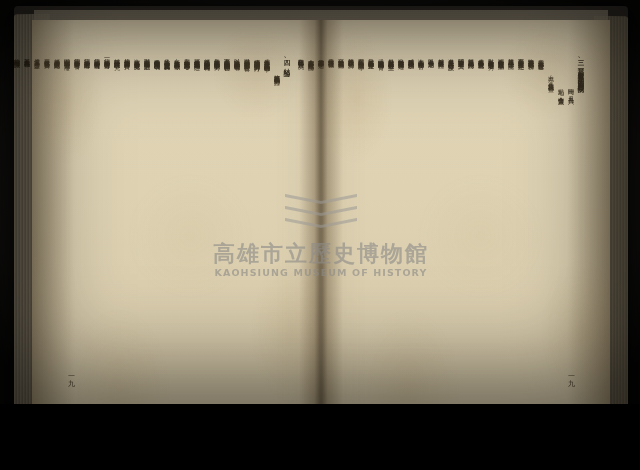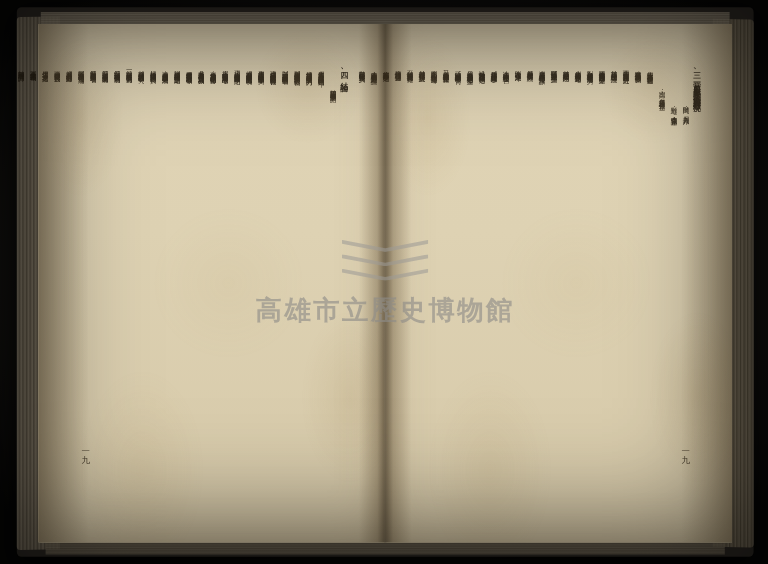--- a/index.html
+++ b/index.html
@@ -10,21 +10,21 @@
   body {
     width: 640px;
     height: 470px;
     overflow: hidden;
     font-family: "DejaVu Sans", sans-serif;
   }
 
   #scene {
     position: relative;
     width: 640px;
-    height: 470px;
+    height: 404px;
     background: #14532d;
     overflow: hidden;
   }
 
   
   .backdrop {
     position: absolute;
     inset: 0;
     background:
       radial-gradient(ellipse 70% 60% at 50% 48%, #3a3630 0%, #1c1a17 55%, #070706 100%);
@@ -365,18 +365,19 @@
 
       <div class="gutter"></div>
 
       <div class="watermark">
         <div class="wm-mark">
           <div class="wm-chev c1"></div>
           <div class="wm-chev c2"></div>
           <div class="wm-chev c3"></div>
         </div>
         <div class="wm-cn">高雄市立歷史博物館</div>
+        <div class="wm-en">KAOHSIUNG MUSEUM OF HISTORY</div>
       </div>
     </div>
   </div>
 
   <div class="vignette"></div>
 </div>
 
 </body></html>

